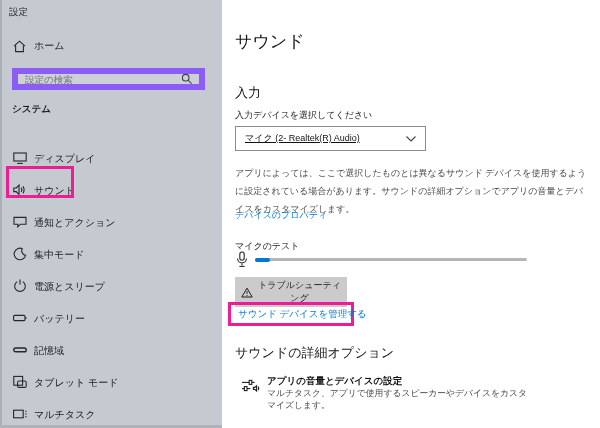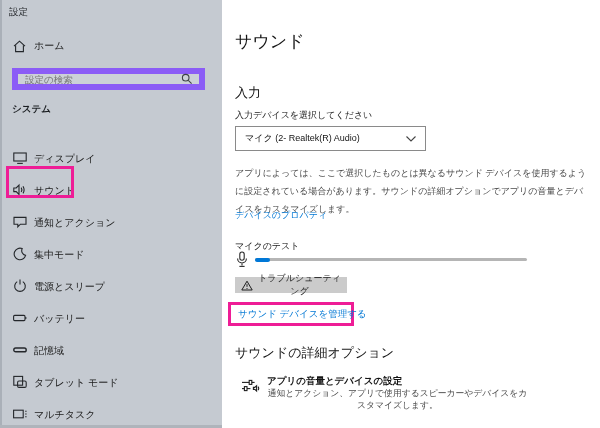--- a/index.html
+++ b/index.html
@@ -39,42 +39,42 @@
   #content{position:absolute;left:222px;top:0;width:378px;height:428px;background:#ffffff;}
   .page-title{position:absolute;left:13px;top:30px;font-size:17px;font-weight:400;color:#141414;}
   .sec-heading{position:absolute;left:13px;font-size:13px;color:#141414;}
   #h-input{top:84px;}
   #h-advanced{top:344px;}
   .field-label{position:absolute;left:13px;top:109px;font-size:9px;color:#202020;}
   .dropdown{
     position:absolute;left:13px;top:126px;width:191px;height:25px;box-sizing:border-box;
     background:#fff;border:1px solid #8a8a8a;display:flex;align-items:center;cursor:default;
   }
-  .dropdown .val{flex:1;font-size:9px;padding-left:9px;white-space:nowrap;color:#141414;}
+  .dropdown .val{flex:1;font-size:9px;padding-left:9px;white-space:nowrap;color:#141414;text-decoration:underline;}
   .dropdown .chev{width:10px;height:6px;margin-right:9px;flex:0 0 auto;}
   .note{
     position:absolute;left:13px;top:164px;width:352px;
     font-size:9px;line-height:18px;color:#4a4a4a;
   }
   .link{position:absolute;font-size:9px;color:#0077d4;cursor:pointer;}
   #lnk-devprops{left:13px;top:209px;}
   .mic-test-label{position:absolute;left:13px;top:240px;font-size:9px;color:#202020;}
   .mic-icon{position:absolute;left:14px;top:251px;width:12px;height:17px;}
   .meter-track{position:absolute;left:33px;top:258px;width:272px;height:3px;background:#b5b5b5;border-radius:2px;}
   .meter-fill{position:absolute;left:33px;top:257.5px;width:15px;height:4px;background:#0078d7;border-radius:2px;}
   .btn{
-    position:absolute;left:13px;top:277px;width:112px;height:16px;box-sizing:border-box;
+    position:absolute;left:13px;top:277px;width:112px;height:30px;box-sizing:border-box;
     background:#cbcbcb;border:none;display:flex;align-items:center;justify-content:center;
     gap:5px;cursor:pointer;font-family:inherit;
   }
   .btn .lbl{font-size:9px;color:#1f1f1f;}
   .btn .warn{width:12px;height:11px;flex:0 0 auto;}
   #manage-box{left:6px;top:302px;width:120px;height:18px;display:flex;align-items:center;border:3px solid #ee1d96;}
   #manage-box .link-inner{font-size:9.5px;color:#0077d4;margin-left:7px;white-space:nowrap;cursor:pointer;}
-  .appvol-row{position:absolute;left:0;top:372px;width:306px;height:36px;cursor:pointer;text-align:center;}
+  .appvol-row{position:absolute;left:0;top:372px;width:306px;height:36px;cursor:pointer;}
   .appvol-row .icon{position:absolute;left:19px;top:6px;width:19px;height:16px;}
   .appvol-title{position:absolute;left:45px;top:3px;font-size:9.5px;font-weight:bold;color:#141414;}
   .appvol-desc{position:absolute;left:45px;top:16px;font-size:8.8px;color:#4a4a4a;}
   svg{display:block;}
 </style>
 </head>
 <body>
 
 <div id="sidebar">
   <div class="app-title">設定</div>
@@ -250,15 +250,15 @@
       <svg viewBox="0 0 19 16" width="19" height="16" fill="none" stroke="#1f1f1f" stroke-width="1.1">
         <path d="M1 4.4 H13.6"></path>
           <rect x="8.2" y="2.4" width="2.6" height="4" fill="#ffffff"></rect>
         <path d="M1 10.6 H9.4"></path>
           <rect x="3.4" y="8.6" width="2.6" height="4" fill="#ffffff"></rect>
         <path d="M12.4 9.4 H13.8 L15.6 7.8 V13 L13.8 11.4 H12.4 Z"></path>
         <path d="M17 8.6 Q18.4 10.4 17 12.2"></path>
       </svg>
     </span>
     <div class="appvol-title">アプリの音量とデバイスの設定</div>
-    <div class="appvol-desc">通知とアクション、アプリで使用するスピーカーやデバイスをカスタマイズします。</div>
+    <div class="appvol-desc">マルチタスク、アプリで使用するスピーカーやデバイスをカスタマイズします。</div>
   </div>
 </div>
 
 </body></html>

